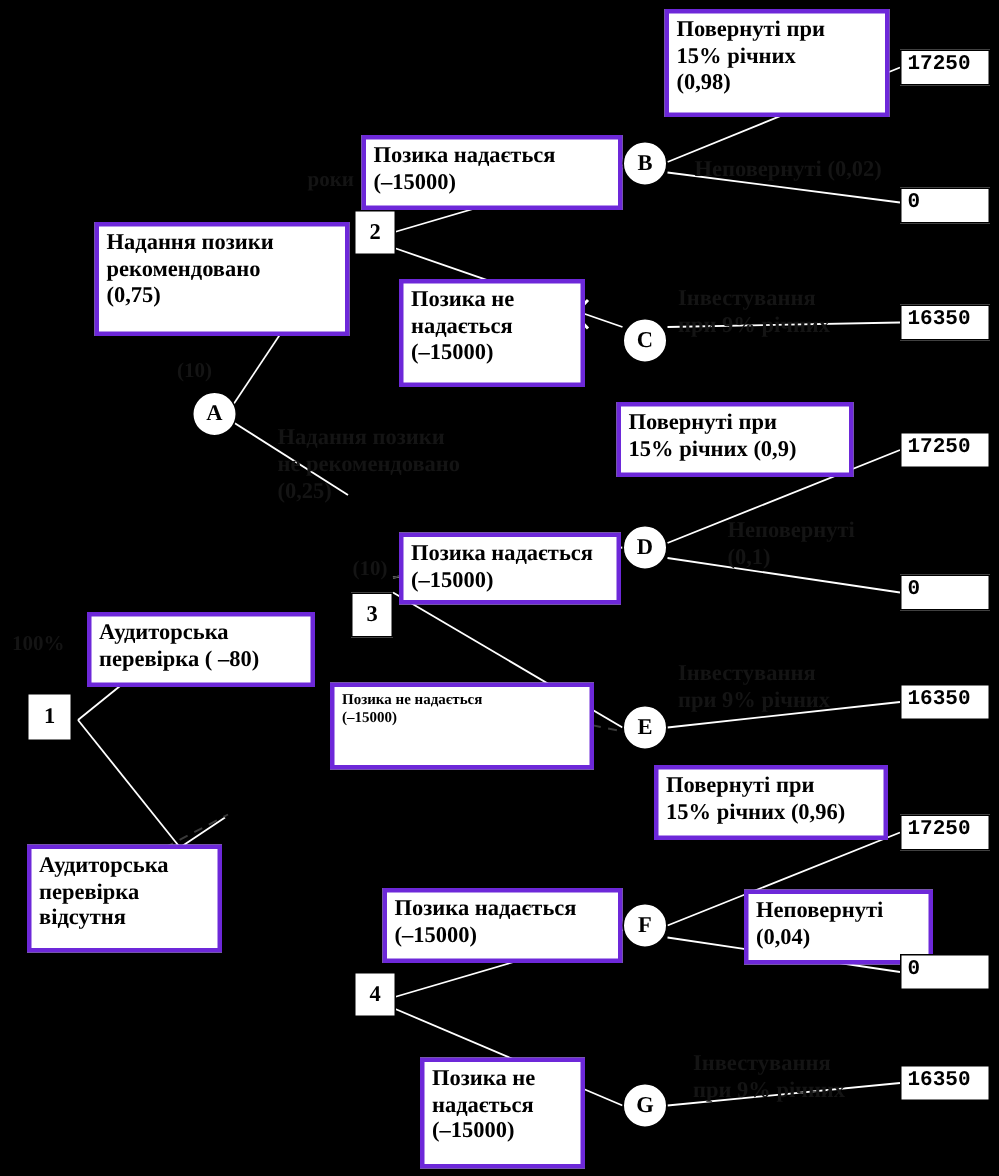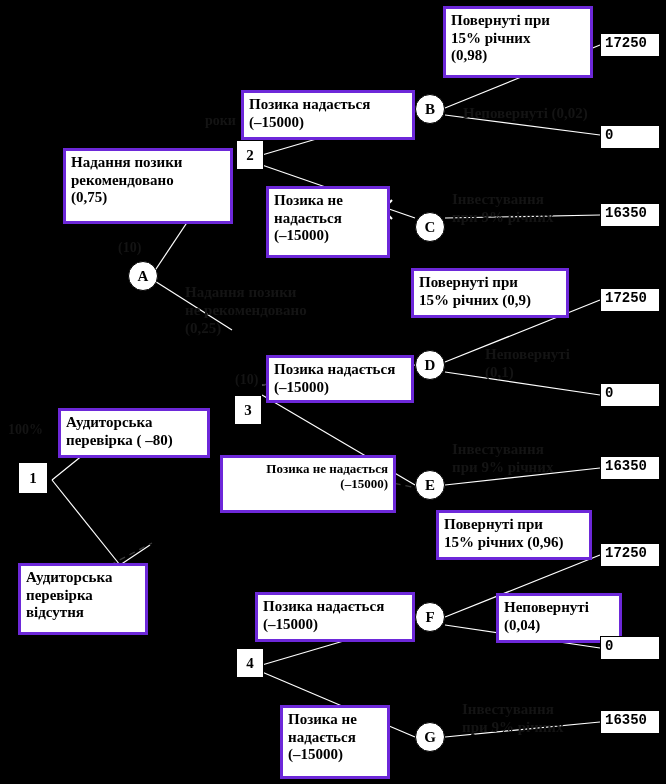--- a/index.html
+++ b/index.html
@@ -142,21 +142,21 @@
 (0,75)</div>
   <div class="box" style="left:266px;top:186px;width:124px;height:72px;font-size:15px;">Позика не
 надається
 (–15000)</div>
   <div class="box" style="left:411px;top:268px;width:158px;height:50px;font-size:15px;">Повернуті при
 15% річних (0,9)</div>
   <div class="box" style="left:266px;top:355px;width:148px;height:48px;font-size:15px;">Позика надається
 (–15000)</div>
   <div class="box" style="left:58px;top:408px;width:152px;height:50px;font-size:15px;">Аудиторська
 перевірка ( –80)</div>
-  <div class="box" style="left:220px;top:455px;width:176px;height:58px;font-size:13px;text-align:right;">Позика не надається
+  <div class="box" style="left:220px;top:455px;width:176px;height:58px;font-size:10px;">Позика не надається
 (–15000)</div>
   <div class="box" style="left:436px;top:510px;width:156px;height:50px;font-size:15px;">Повернуті при
 15% річних (0,96)</div>
   <div class="box" style="left:18px;top:563px;width:130px;height:72px;font-size:15px;">Аудиторська
 перевірка
 відсутня</div>
   <div class="box" style="left:255px;top:592px;width:160px;height:50px;font-size:15px;">Позика надається
 (–15000)</div>
   <div class="box" style="left:496px;top:593px;width:126px;height:50px;font-size:15px;">Неповернуті
 (0,04)</div>

